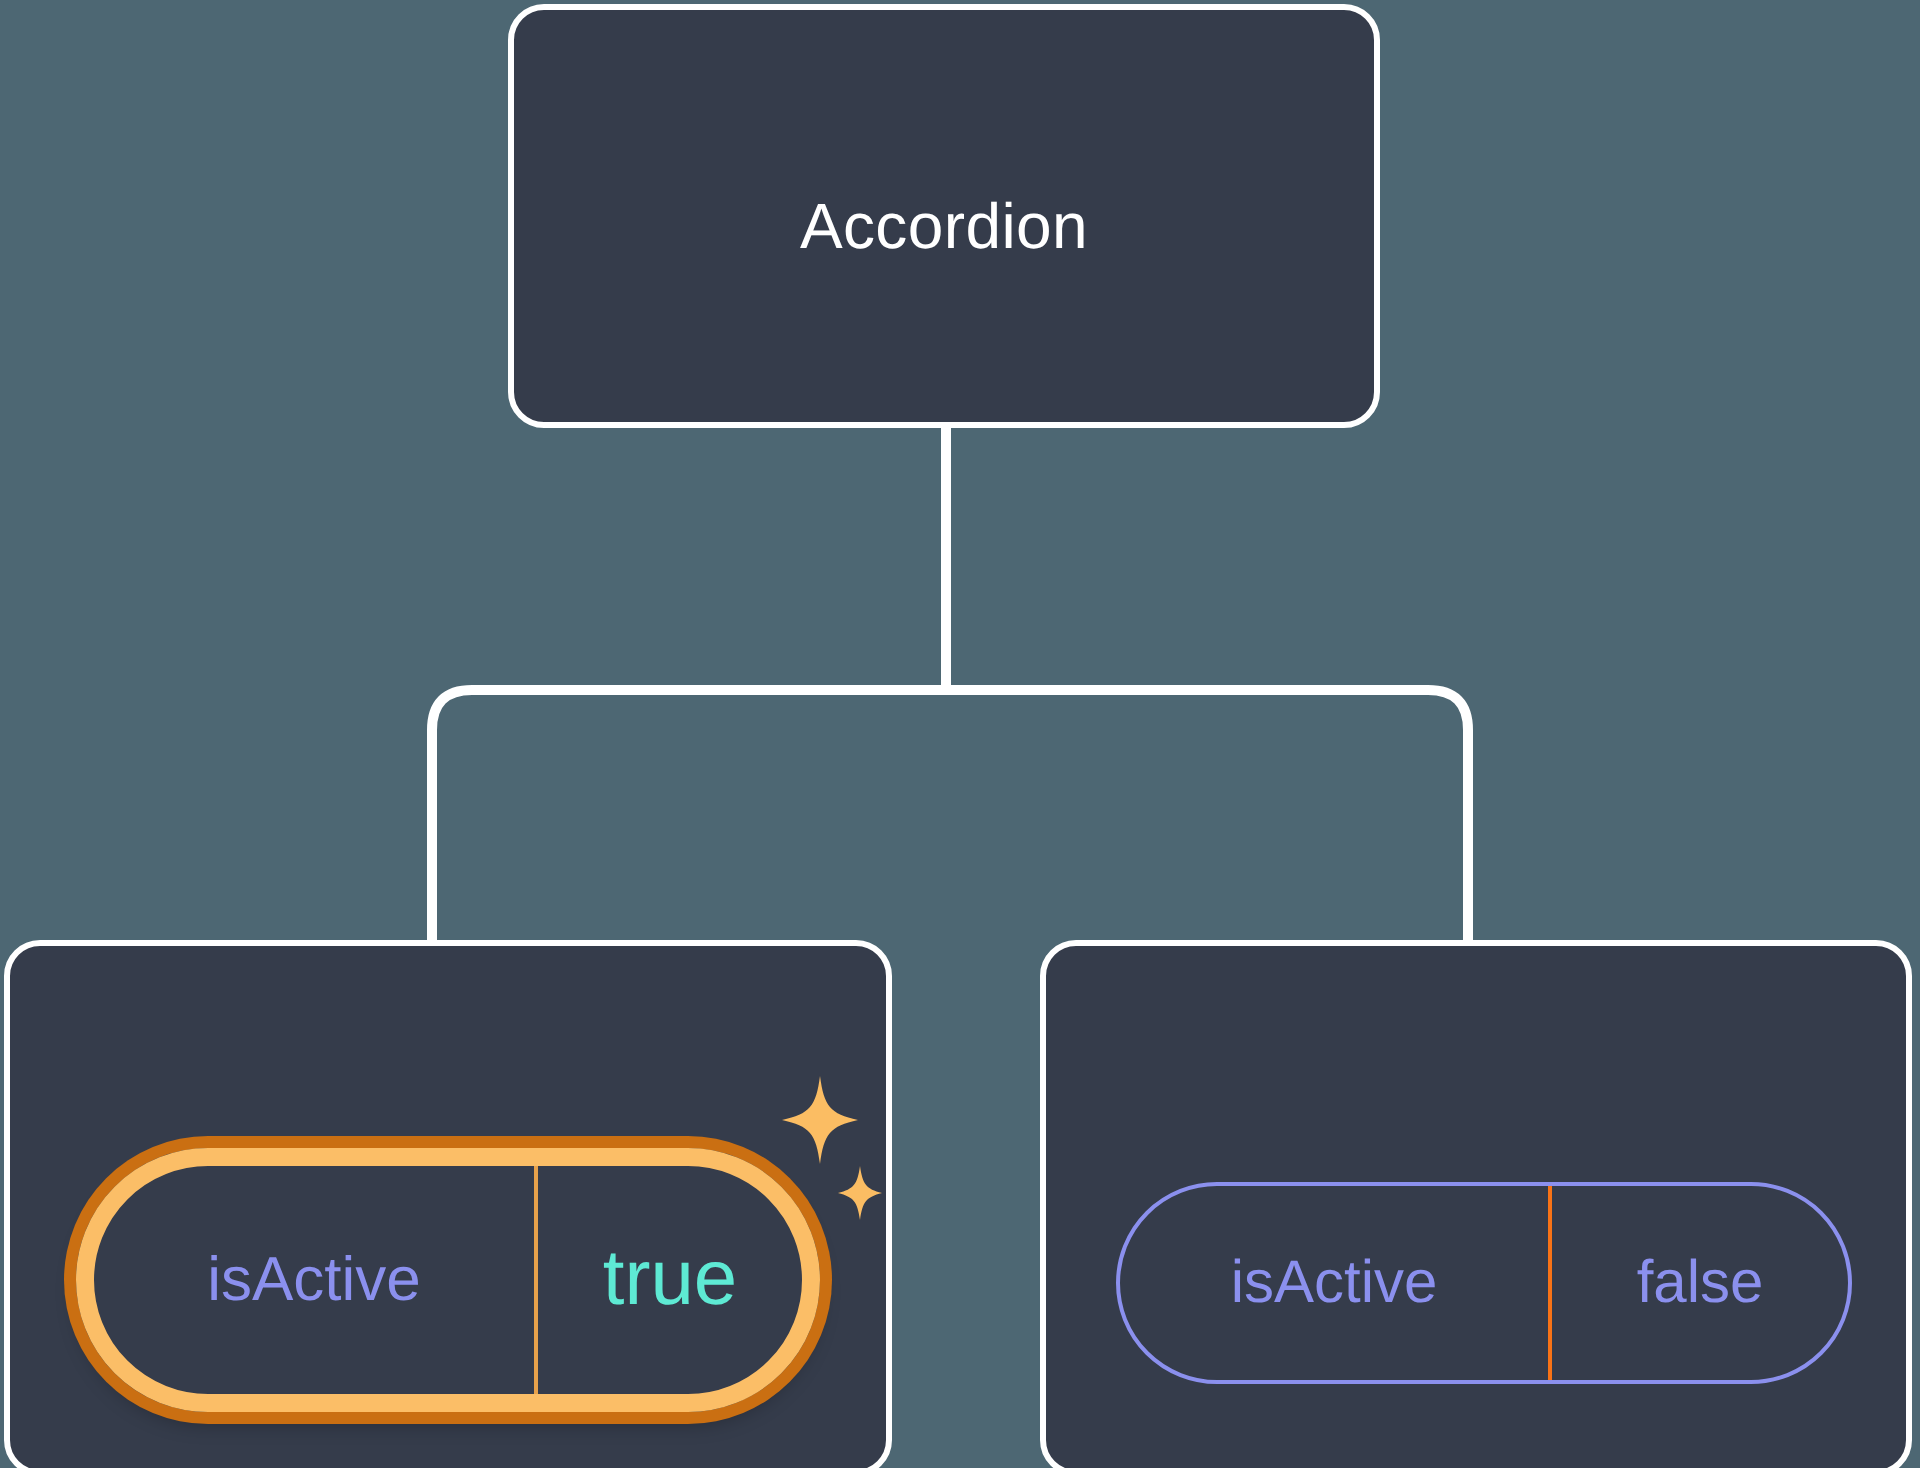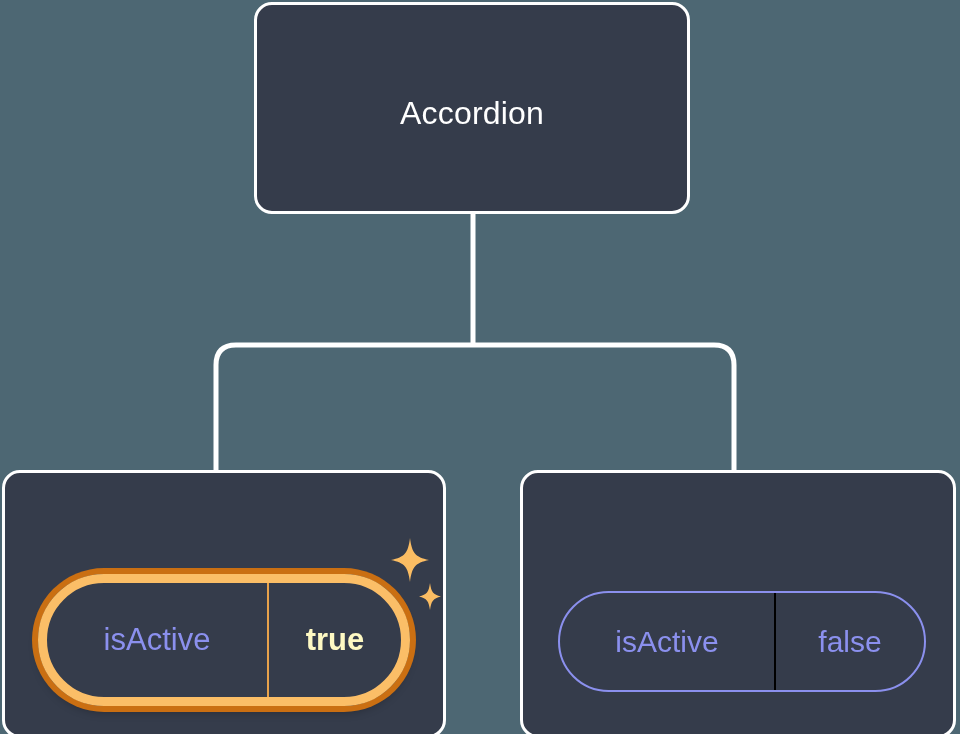--- a/index.html
+++ b/index.html
@@ -100,40 +100,40 @@
     border: 2px solid #8b90ee;
     background: transparent;
   }
   .pill--plain .pill-key,
   .pill--plain .pill-val {
     color: #8b90ee;
     font-size: 30px;
     font-weight: 400;
   }
   .pill--plain .pill-val {
-    border-left: 2px solid #000000;
+    border-left: 2px solid #f97316;
   }
 
   
   .pill--highlight {
     border: 9px solid #fbbe67;
     background: transparent;
     box-shadow:
       0 0 0 6px #ca6f12,
       0 6px 10px rgba(0,0,0,0.28);
   }
   .pill--highlight .pill-key {
     color: #8b90ee;
     font-size: 31px;
     font-weight: 400;
   }
   .pill--highlight .pill-val {
-    color: #fef9c3;
-    font-size: 31px;
-    font-weight: 700;
+    color: #5eead4;
+    font-size: 39px;
+    font-weight: 400;
     border-left: 2px solid #e8a košt;
   }
   .pill--highlight .pill-val {
     border-left: 2px solid #e9a css;
   }
   
   .pill--highlight .pill-val {
     border-left: 2px solid #e8a24b;
   }
 

